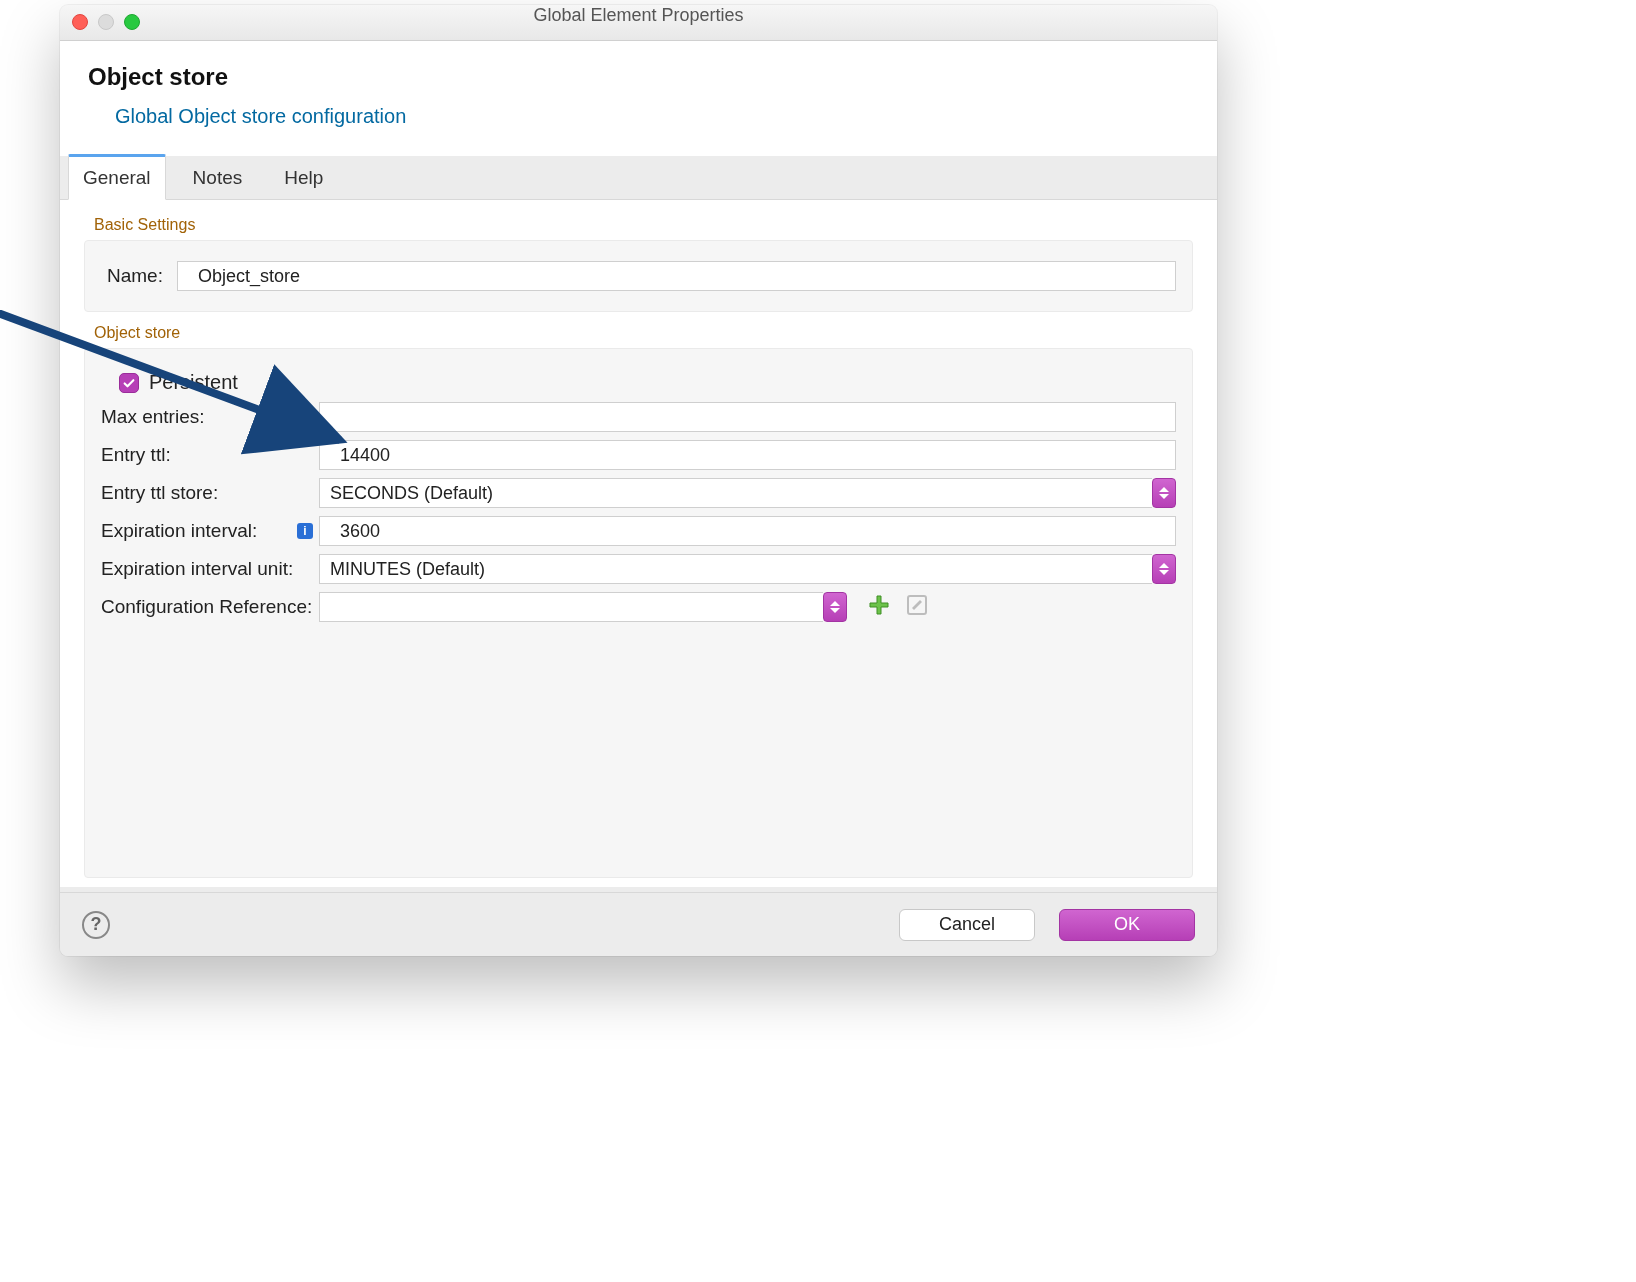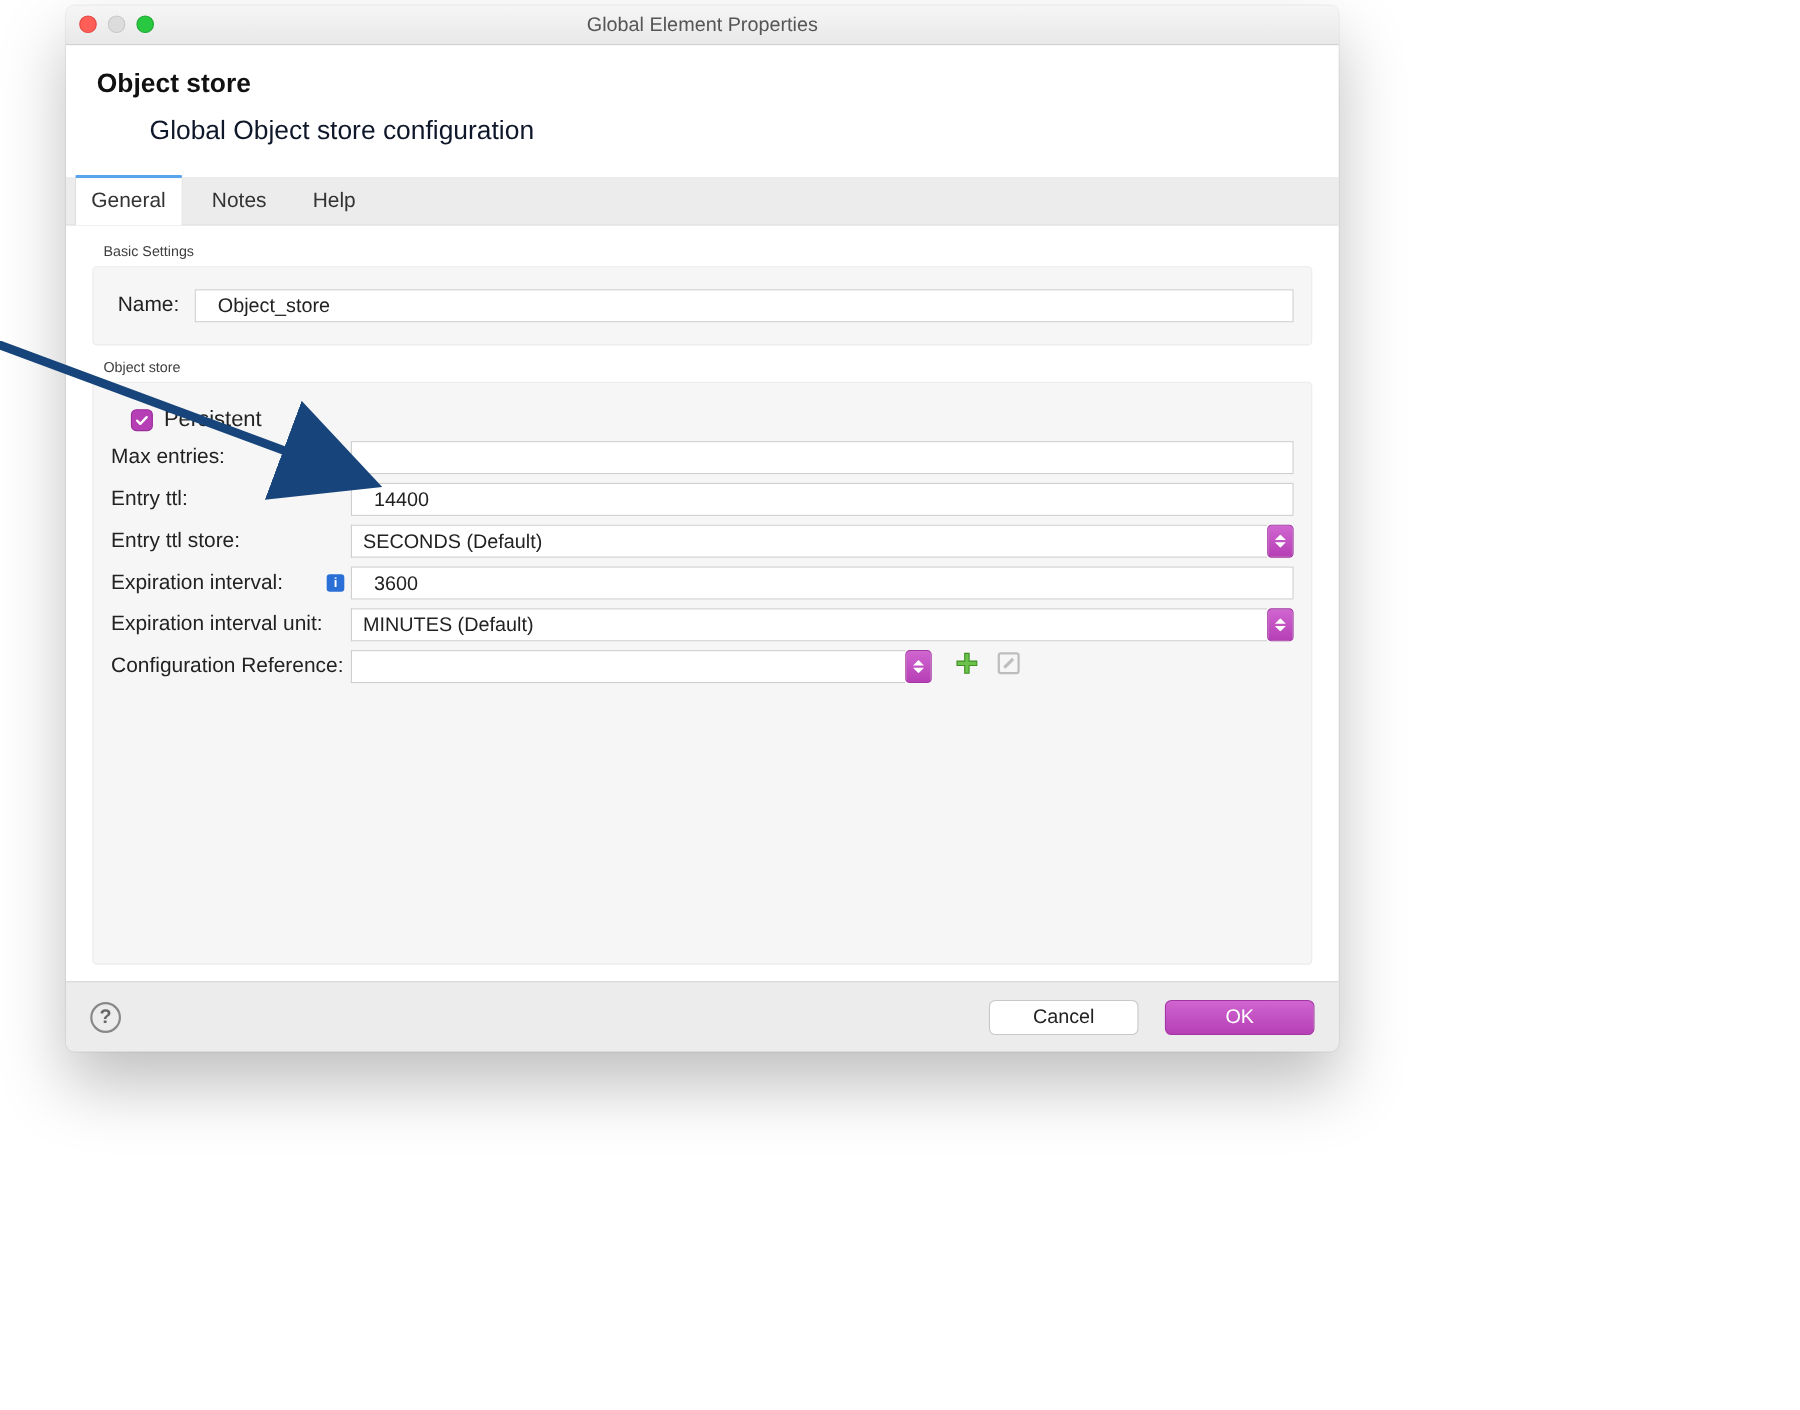--- a/index.html
+++ b/index.html
@@ -21,39 +21,39 @@
     border-radius: 8px;
     box-shadow: 0 30px 60px rgba(0,0,0,0.25), 0 0 0 1px rgba(0,0,0,0.05);
     overflow: hidden;
   }
 
   
   .titlebar {
     height: 36px;
     background: linear-gradient(#f6f6f6,#e8e8e8);
     border-bottom: 1px solid #d0d0d0;
-    display: flex; align-items: center;
+    display: flex; align-items: flex-start;
     position: relative;
   }
   .traffic { position: absolute; left: 12px; top: 9px; display: flex; gap: 10px; }
   .tl { width: 16px; height: 16px; border-radius: 50%; }
   .tl.red   { background: #ff5f57; border: 1px solid #e24640; }
   .tl.grey  { background: #dcdcdc; border: 1px solid #c8c8c8; }
   .tl.green { background: #28c940; border: 1px solid #1fa732; }
   .titlebar .title {
     margin: 0 auto; font-size: 18px; color: #555;
   }
 
   
   .header {
     background: #ffffff;
     padding: 22px 28px 28px 28px;
   }
   .header h1 { font-size: 24px; font-weight: 700; color: #111; }
-  .header .subtitle { font-size: 24px; color: #0f172a; margin-top: 14px; margin-left: 48px; }
+  .header .subtitle { font-size: 20px; color: #0369a1; margin-top: 14px; margin-left: 27px; }
 
   
   .tabs {
     display: flex; align-items: flex-end;
     background: #ececec;
     padding: 0 0 0 8px;
     height: 44px;
     gap: 12px;
   }
   .tab {
@@ -74,21 +74,21 @@
   
   .body {
     background: #ffffff;
     border-top: 1px solid #d8d8d8;
     margin-top: -1px;
     padding: 14px 24px 18px 24px;
     height: 688px;
     overflow: hidden;
   }
 
-  .section-label { font-size: 13px; color: #404040; margin: 2px 4px 6px 10px; }
+  .section-label { font-size: 16px; color: #a16207; margin: 2px 4px 6px 10px; }
   .section-panel {
     background: #f6f6f6;
     border: 1px solid #eaeaea;
     border-radius: 4px;
     padding: 14px 16px 14px 16px;
   }
   .row { display: flex; align-items: center; margin: 6px 0; }
   .lbl { width: 200px; font-size: 19px; color: #222; flex-shrink: 0; }
   .lbl2 { width: 218px; font-size: 19px; color: #222; flex-shrink: 0; }
   input.text {

